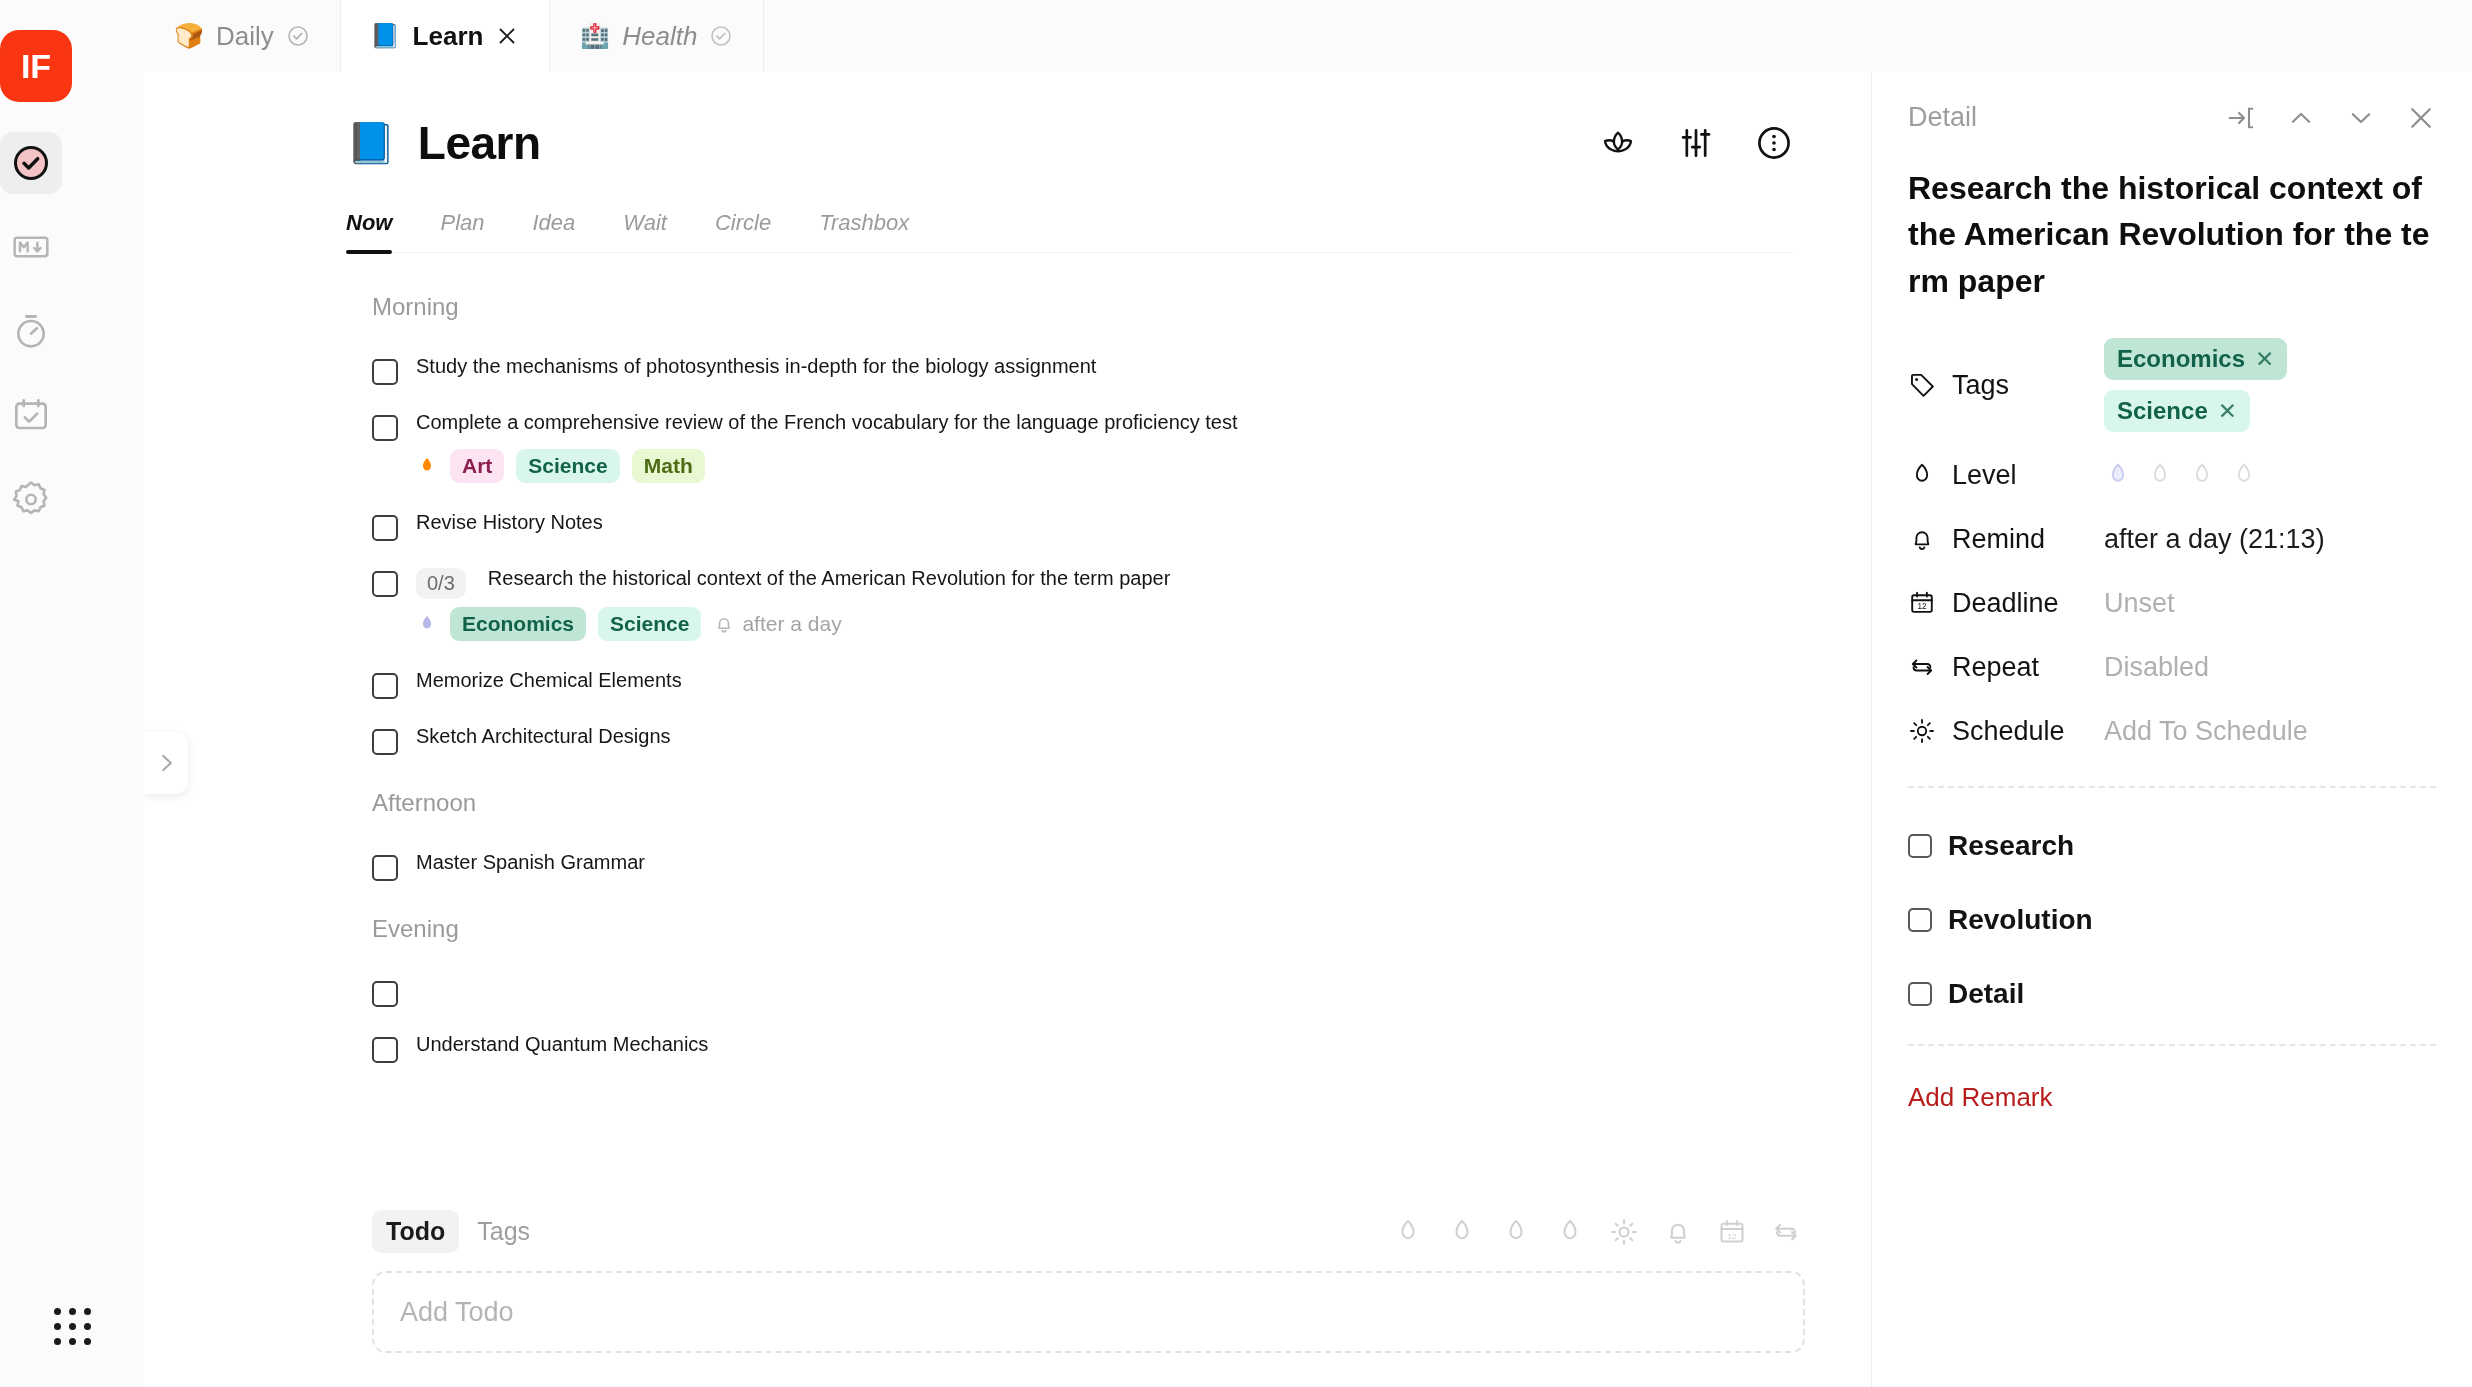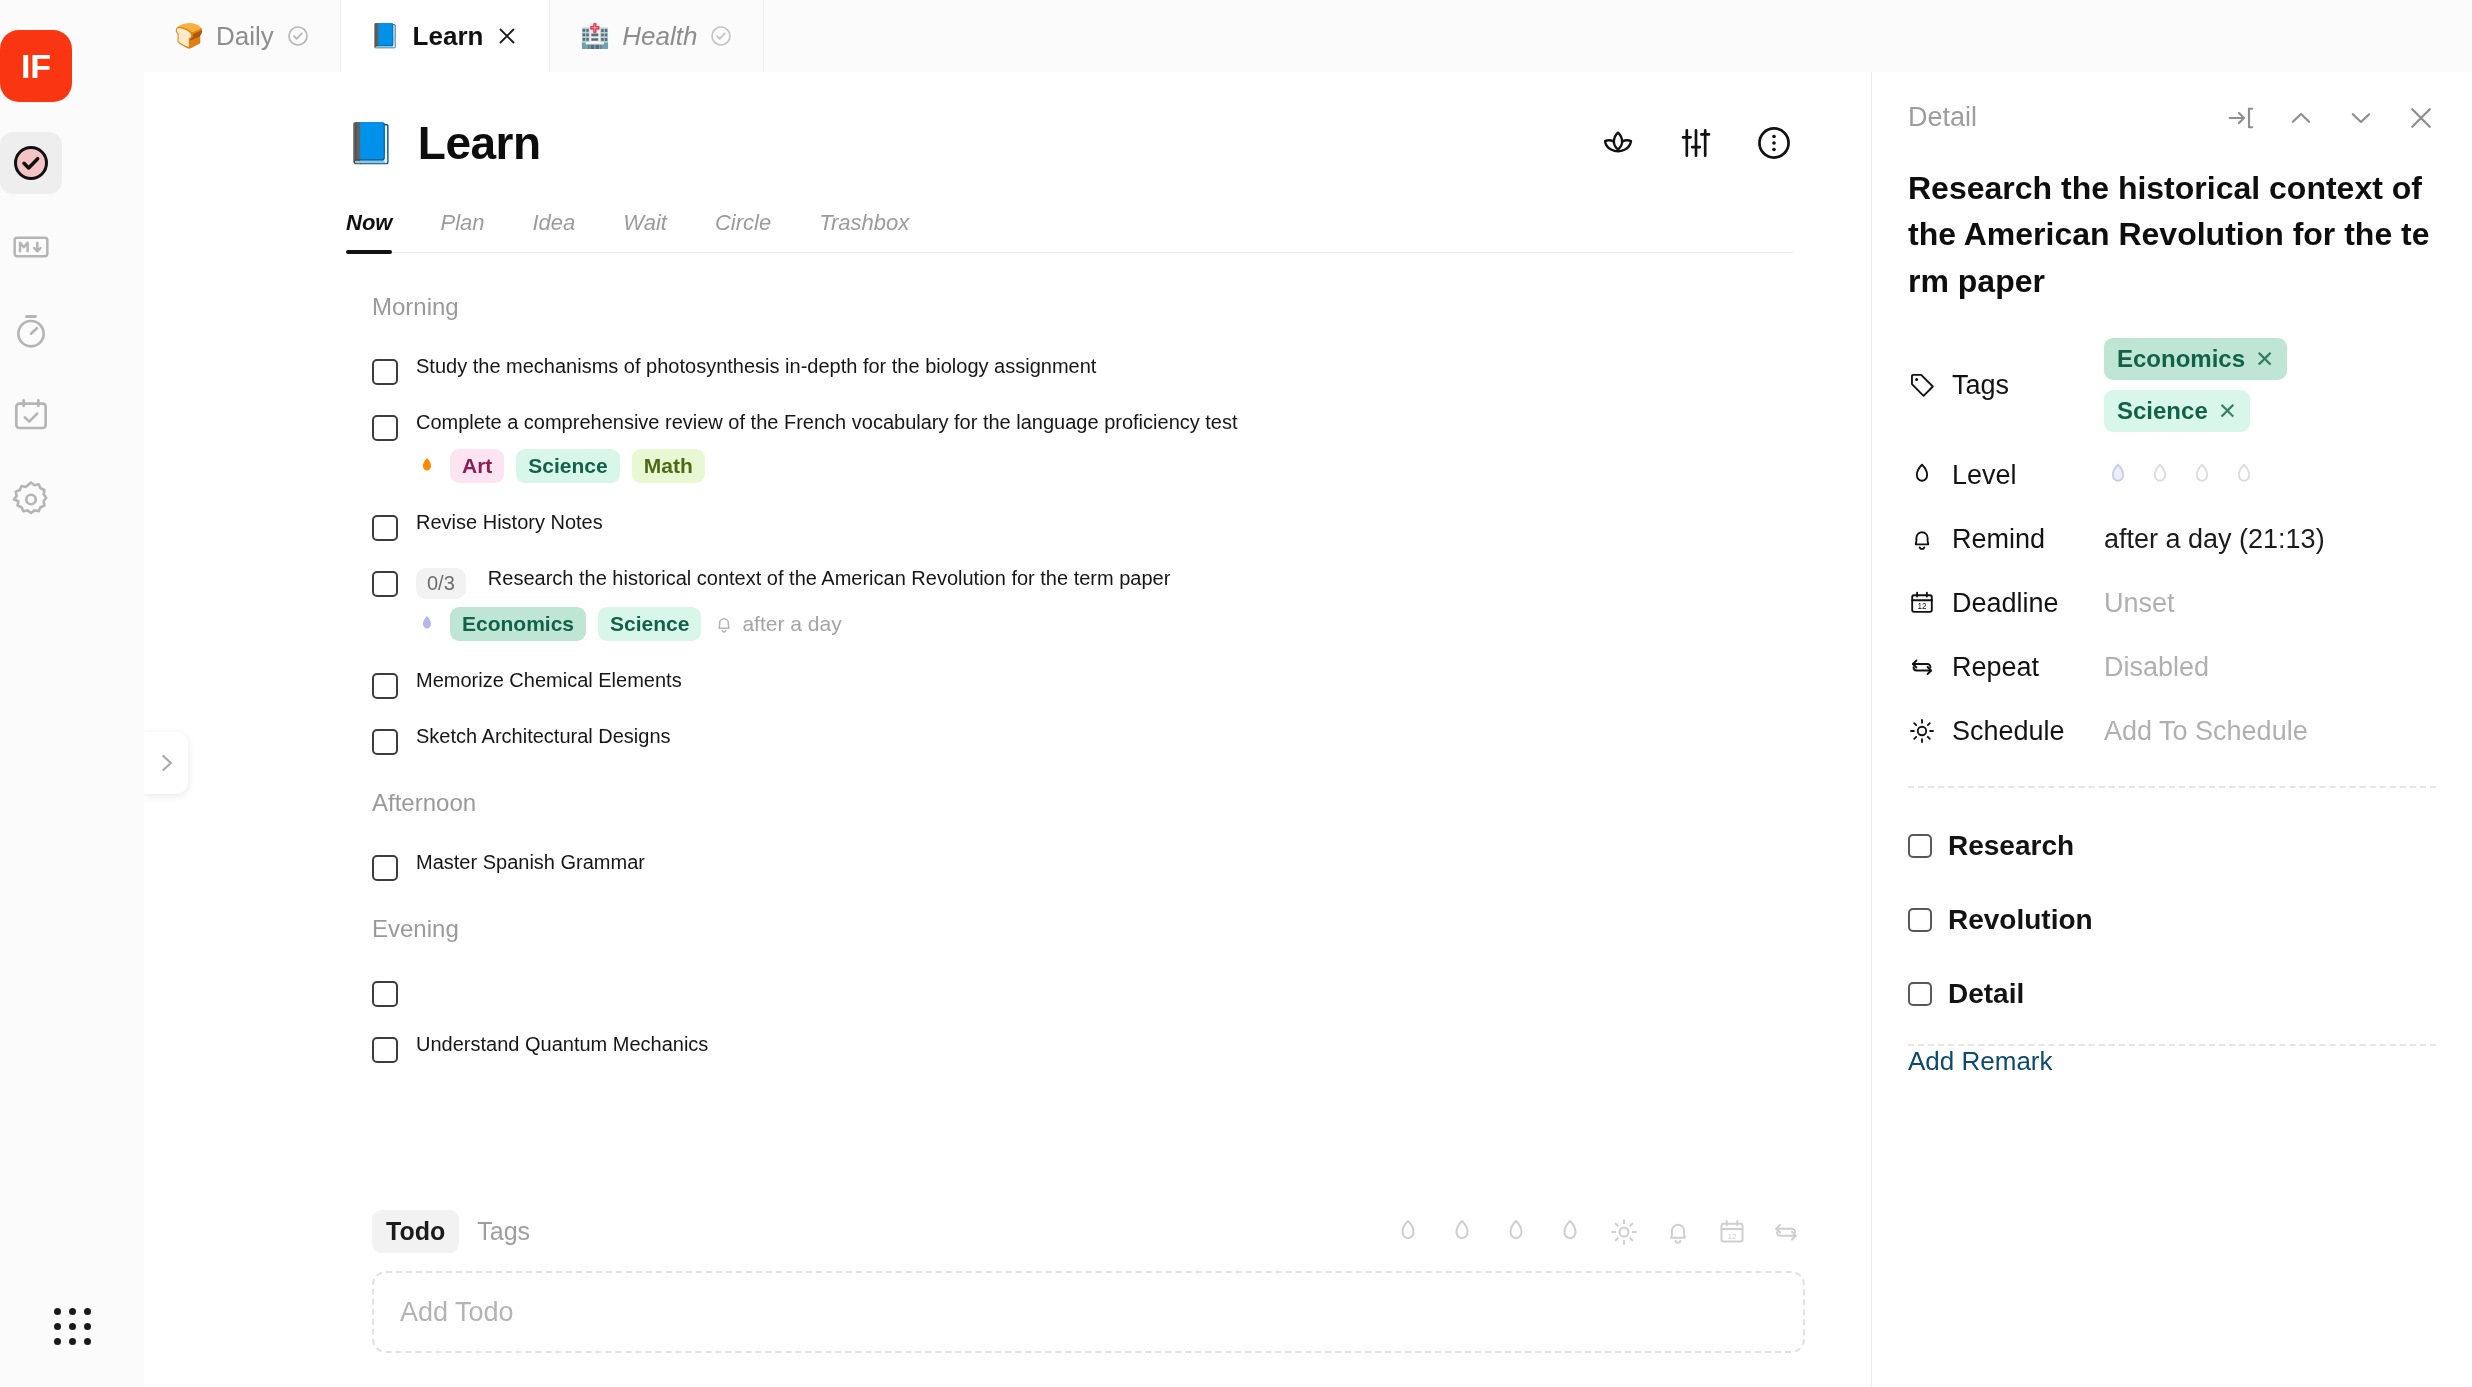--- a/index.html
+++ b/index.html
@@ -182,21 +182,21 @@
   .dtag {
     display: inline-flex; align-items: center; gap: 10px;
     font-size: 24px; font-weight: 700; border-radius: 9px; padding: 7px 13px;
   }
   .dtag .x { font-weight: 400; font-size: 23px; opacity: .8; }
   .levels { display: flex; align-items: center; gap: 14px; }
   .dashed-sep { border-top: 2px dashed #e6e6e6; margin: 34px 0 0 0; }
   .subtask { display: flex; align-items: center; gap: 16px; margin-top: 42px; font-weight: bold; }
   .subtask .cbox2 { width: 24px; height: 24px; border: 2.5px solid #585858; border-radius: 5px; flex: 0 0 24px; }
   .subtask .s-label { font-size: 28px; color: #131313; }
-  .add-remark { font-size: 26px; color: #0c4a6e; }
+  .add-remark { margin-top: 36px; font-size: 26px; color: #b91c1c; }
   .first-prop { margin-top: 34px; }
 
   svg { display: block; }
 </style>
 </head>
 <body>
 
 <div class="app">
 
   <div class="rail">

